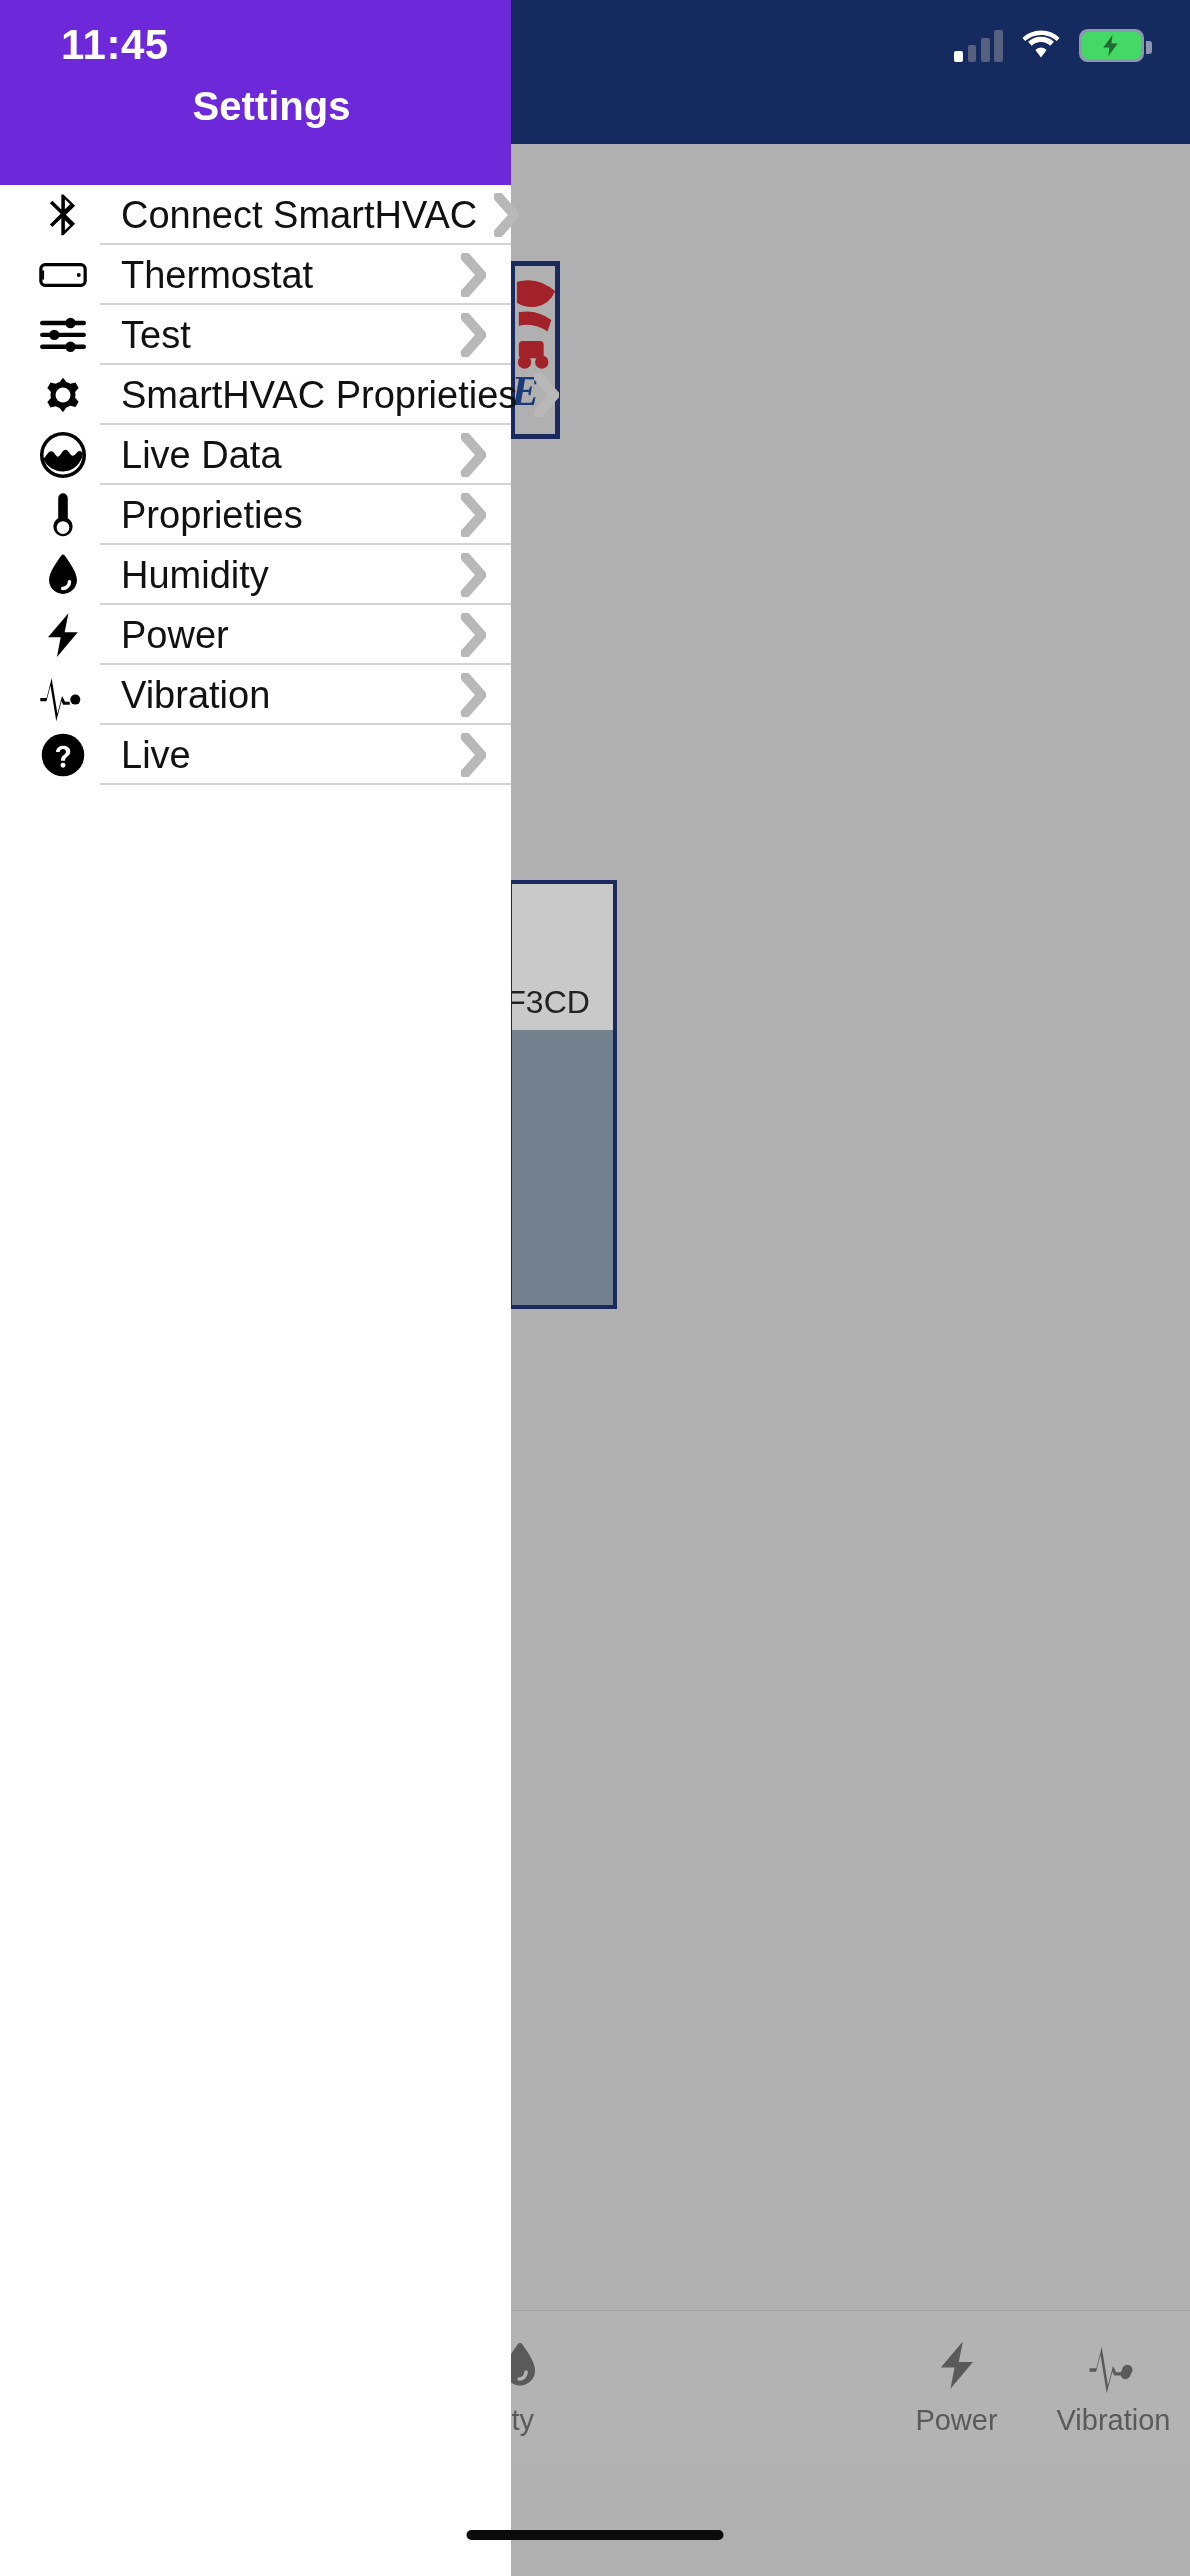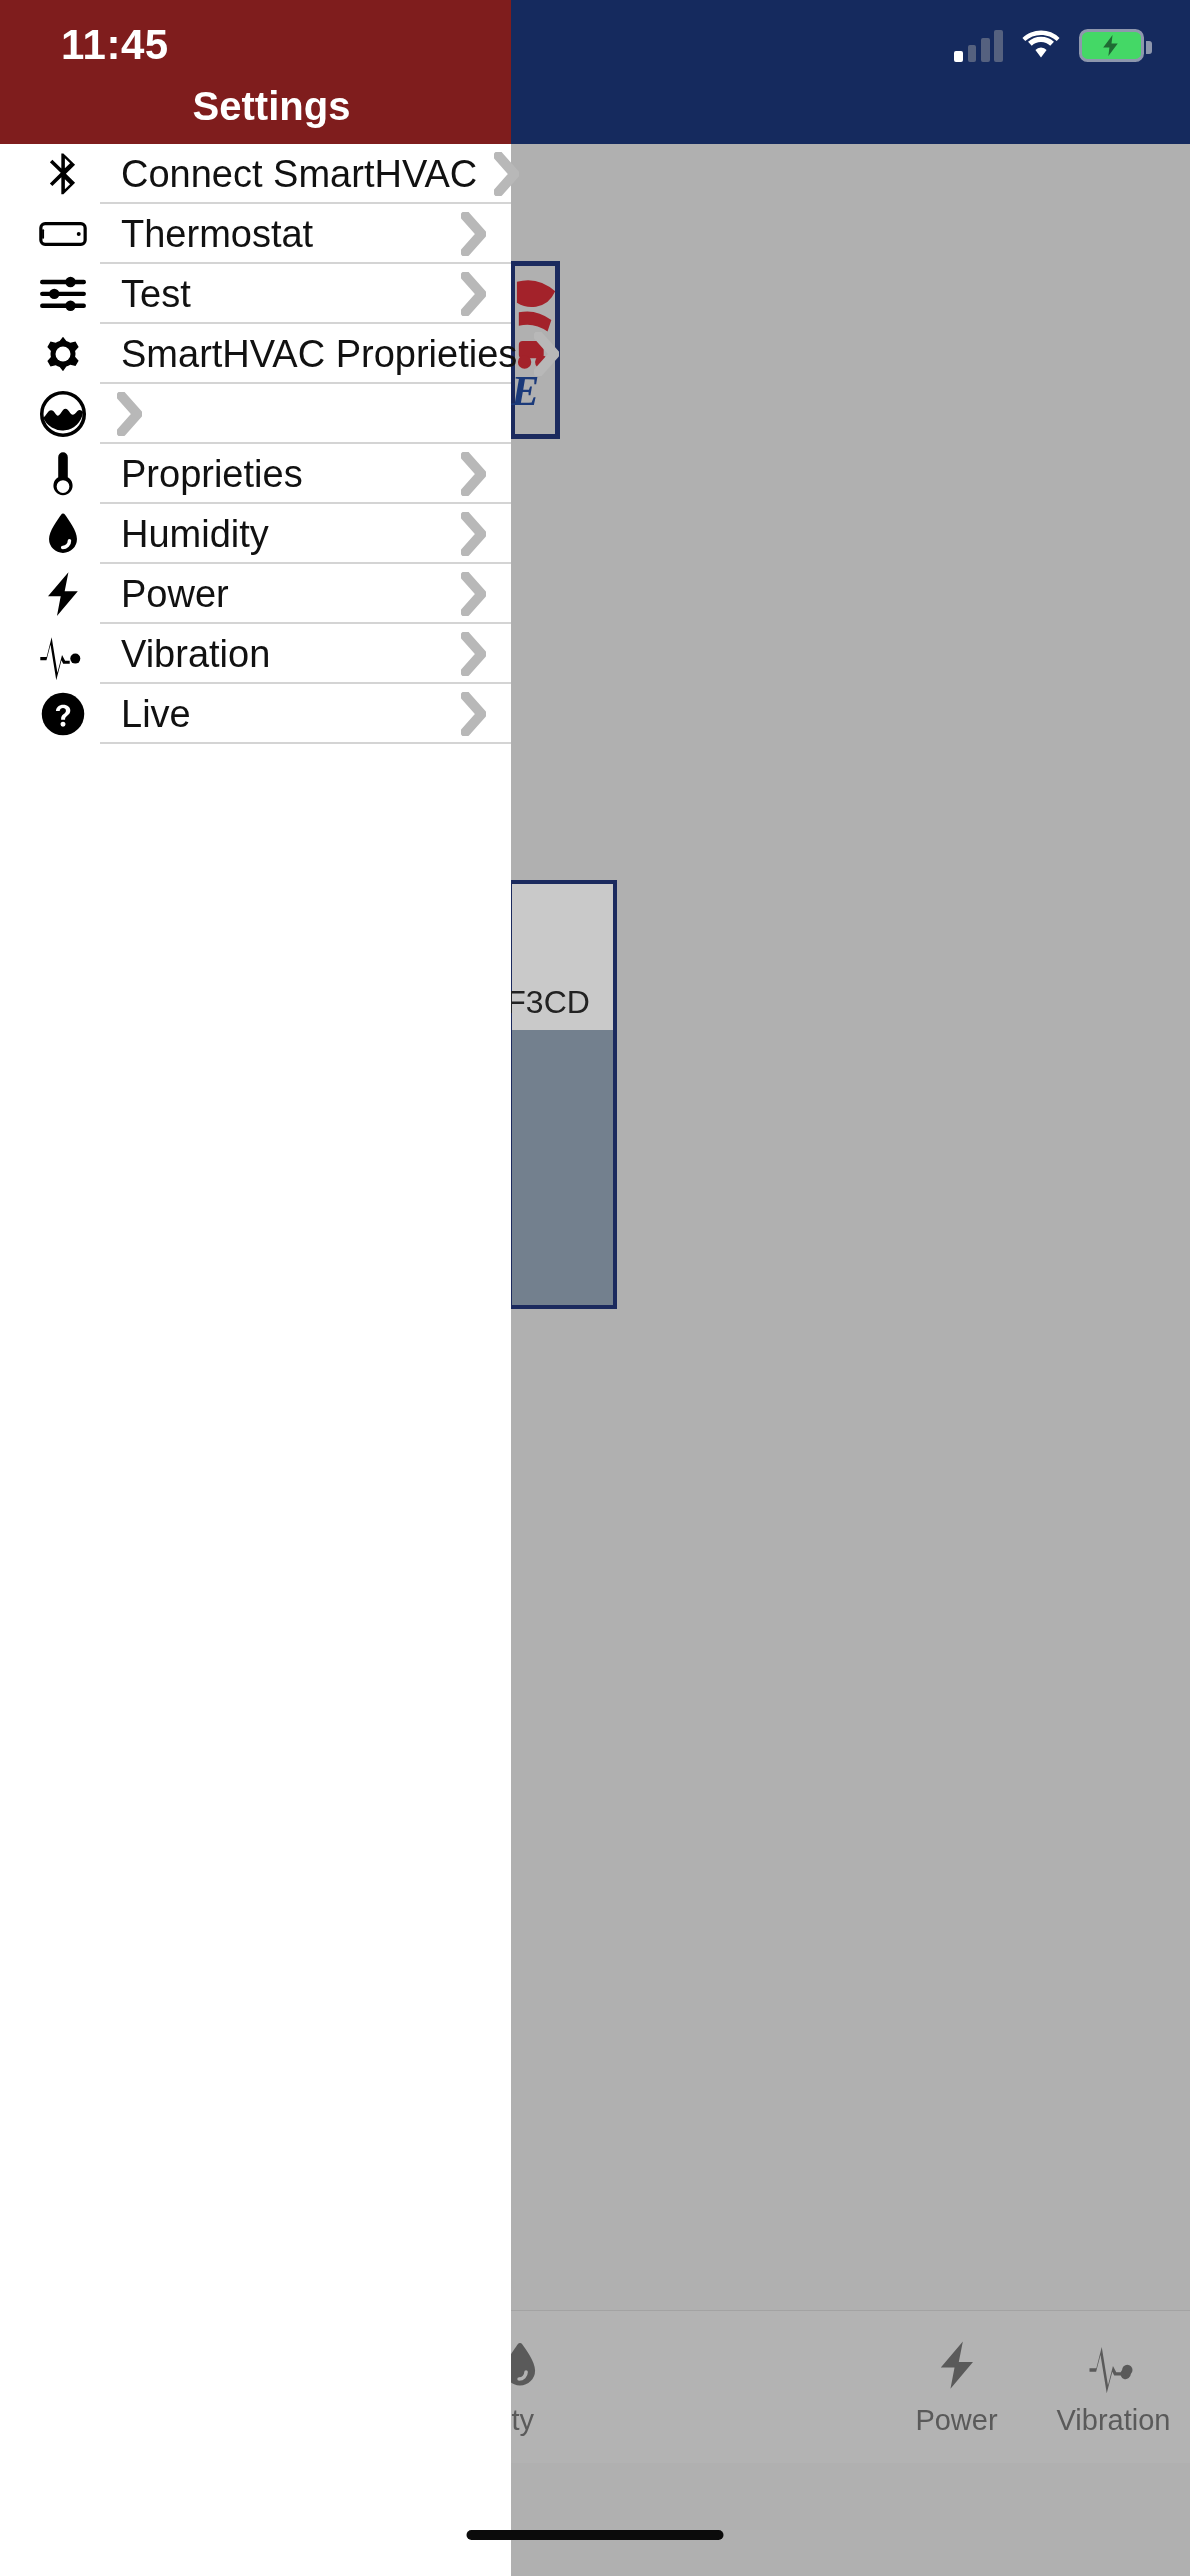--- a/index.html
+++ b/index.html
@@ -66,21 +66,21 @@
 
   
   #scrim { position:absolute; inset:0; background:rgba(0,0,0,0.0); }
 
   
   #drawer {
     position:absolute; left:0; top:0; width:511px; height:2576px;
     background:#ffffff;
   }
   #drawer-header {
-    position:relative; width:511px; height:144px; background:#7f1d1d;
+    position:relative; width:511px; height:185px; background:#6d28d9;
   }
   #status-time {
     position:absolute; left:61px; top:21px;
     font-size:42px; font-weight:600; color:#ffffff; letter-spacing:0.5px;
   }
   #drawer-title {
     position:absolute; left:0; right:8px; top:84px;
     text-align:center; font-size:40px; font-weight:bold; color:#ffffff;padding-left:40px;
   }
 
@@ -285,20 +285,21 @@
         <span class="menu-sep"></span>
       </div>
 
       <div class="menu-row">
         <span class="menu-icon">
           <svg viewBox="0 0 24 24">
               <circle cx="12" cy="12" r="10.2" fill="none" stroke="#000" stroke-width="1.7"></circle>
               <path d="M2.4 13.6c1.3 0 2.2-3.4 3.9-3.4s2.1 2.6 3.3 2.6 2-3.3 3.6-3.3 2.2 2.9 3.5 2.9 2-2.3 3.2-2.3c.9 0 1.5.7 1.7 1.1a10 10 0 0 1-19.2 2.4z"></path>
             </svg>
         </span>
+        <span class="menu-label">Live Data</span>
         <span class="menu-chev">
           <svg viewBox="0 0 12 22">
               <polyline points="2,2 10,11 2,20" stroke-linecap="round" stroke-linejoin="round"></polyline>
             </svg>
         </span>
         <span class="menu-sep"></span>
       </div>
 
       <div class="menu-row">
         <span class="menu-icon">

